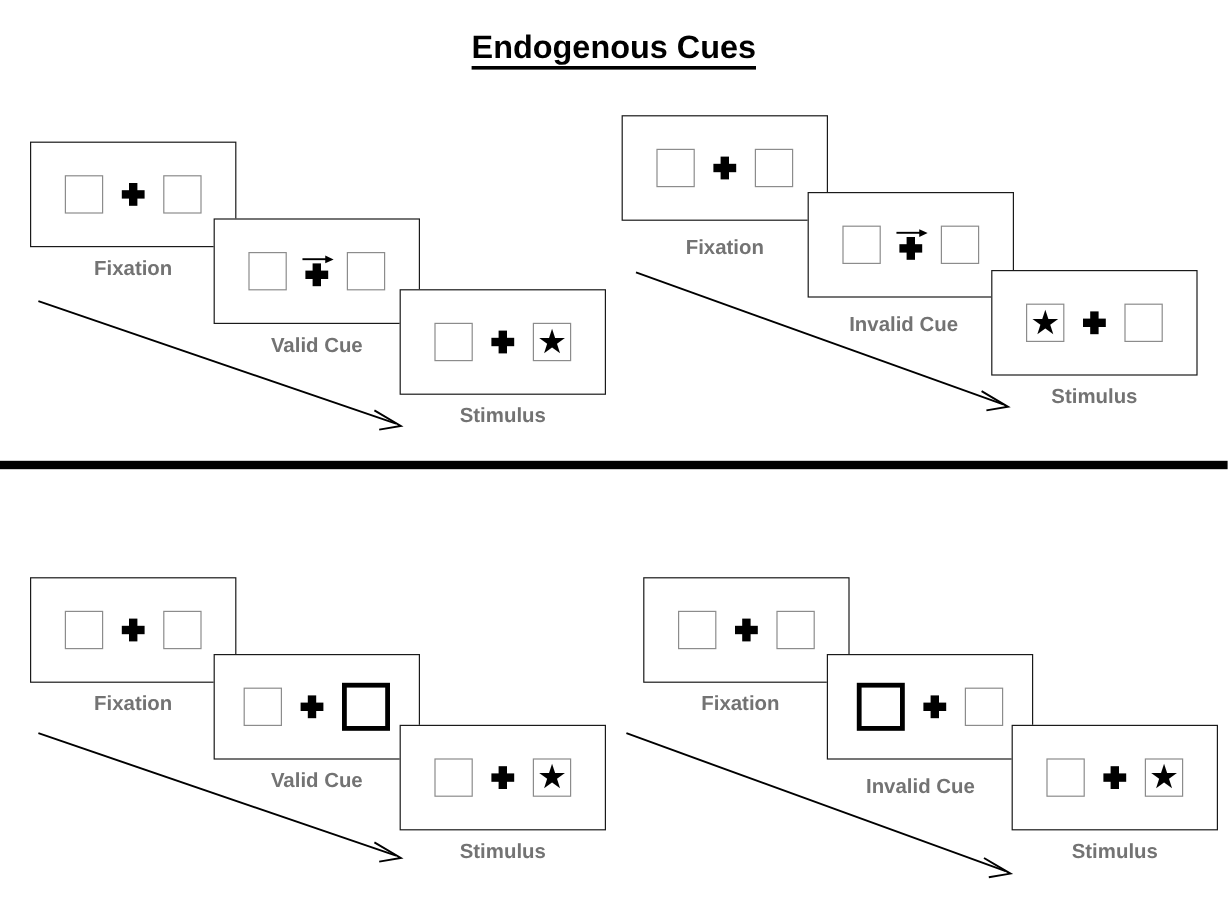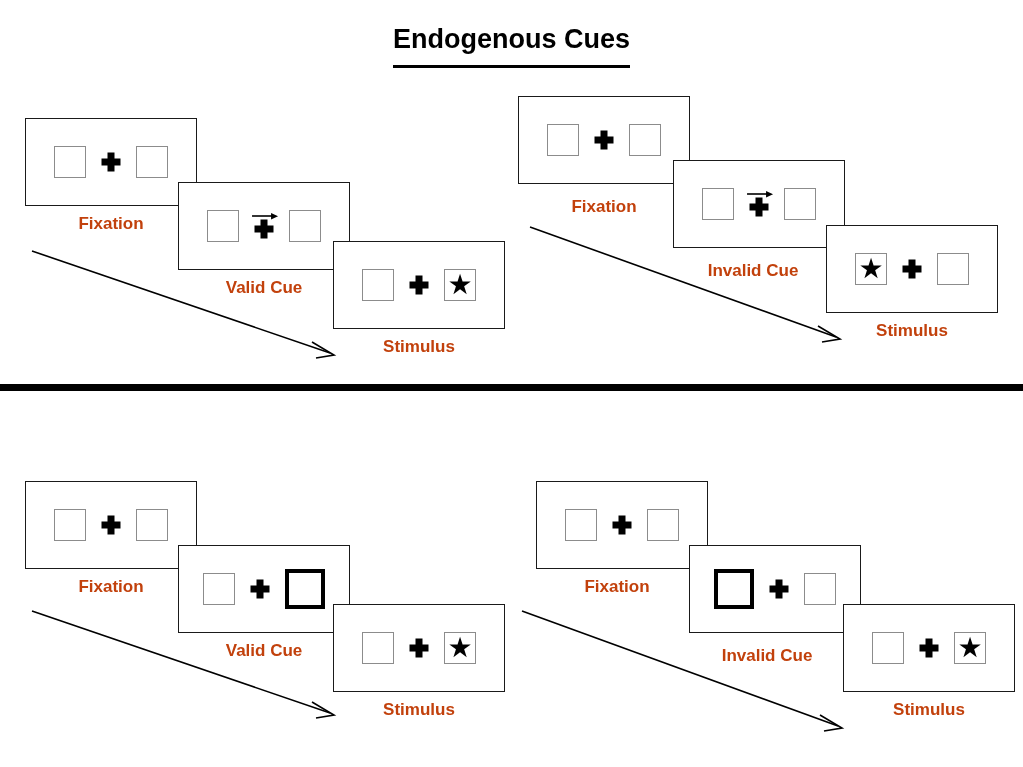--- a/index.html
+++ b/index.html
@@ -18,21 +18,21 @@
     position:absolute;
     left:0;width:1023px;
     text-align:center;
     font-weight:bold;
     font-size:27px;
     color:#000;
     letter-spacing:0px;
   }
   .section-title span{
     border-bottom:3px solid #000;
-    padding-bottom:11px;
+    padding-bottom:1px;
   }
 
   .divider{
     position:absolute;
     left:0;top:384px;
     width:1023px;height:7px;
     background:#000;
   }
 
   
@@ -94,21 +94,21 @@
     top:-1px;
     transform:translateX(-46%);
     width:26px;height:10px;
     overflow:visible;
   }
 
   .panel-label{
     position:absolute;
     font-weight:bold;
     font-size:17px;
-    color:#c2410c;
+    color:#737373;
     white-space:nowrap;
     text-align:center;
   }
 
   .time-arrow{
     position:absolute;
     overflow:visible;
   }
 </style>
 </head>

